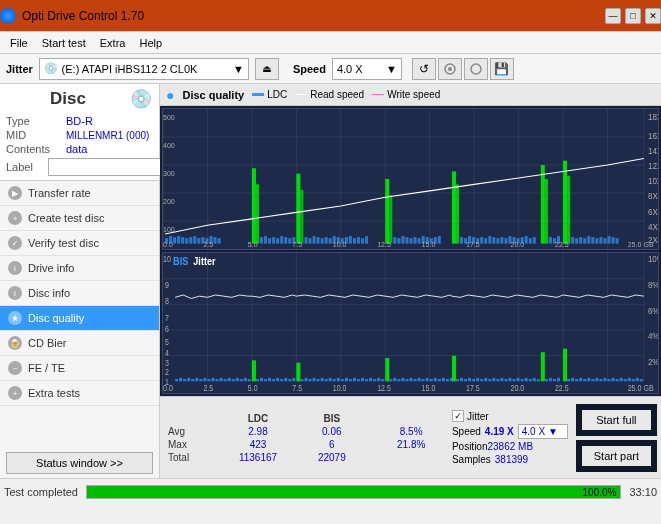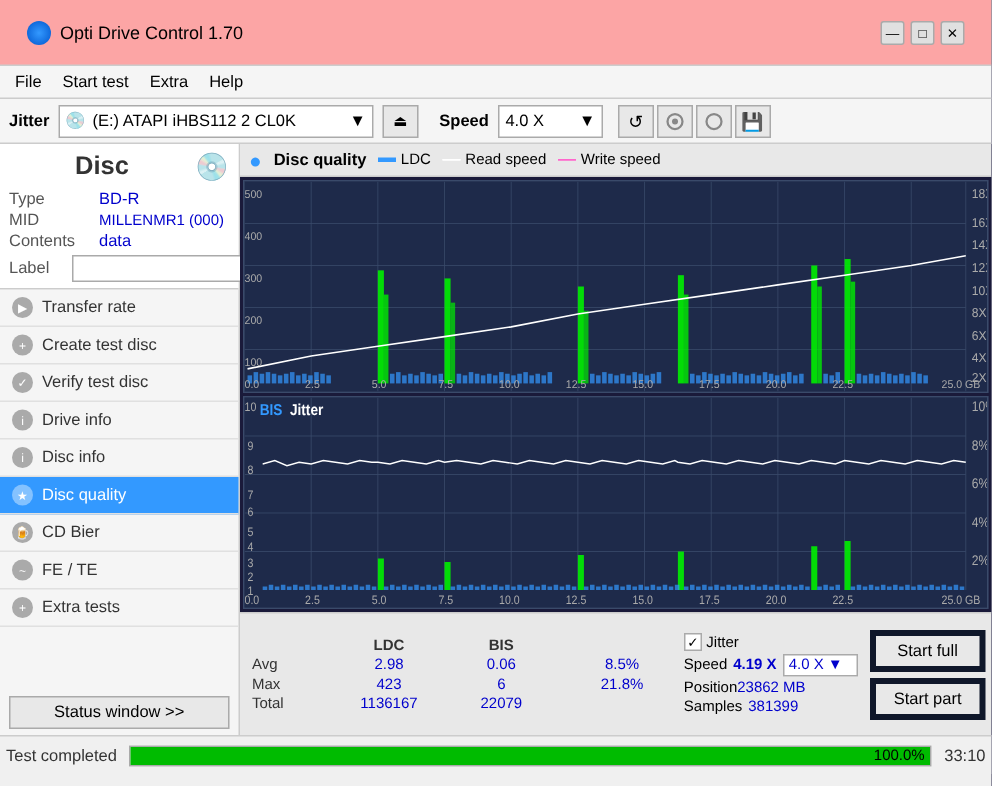--- a/index.html
+++ b/index.html
@@ -7,26 +7,26 @@
       width: 661px;
       height: 524px;
       background: #f0f0f0;
       font-family: 'Segoe UI', Tahoma, Arial, sans-serif;
       font-size: 11px;
       overflow: hidden;
     }
 
     
     #title-bar {
-      background: #fca5a5;
-      height: 44px;
+      background: #c2410c;
+      height: 32px;
       display: flex;
       align-items: center;
       justify-content: space-between;
-      padding: 0 18px;
+      padding: 0 0;
       border-bottom: 1px solid #ccc;
     }
     #title-bar .title-left {
       display: flex;
       align-items: center;
       gap: 6px;
     }
     #title-bar .app-icon {
       width: 16px; height: 16px;
       background: radial-gradient(circle, #3399ff, #0055cc);
@@ -280,21 +280,21 @@
       display: flex; align-items: center; gap: 4px; font-size: 10px;
     }
     .samples-val { color: #0000cc; }
 
     .start-btns {
       display: flex; flex-direction: column; gap: 4px;
     }
     .start-btn {
       padding: 4px 12px;
       background: #e8e8e8;
-      border: 4px solid #0f172a;
+      border: 6px solid #0f172a;
       font-size: 11px;
       cursor: pointer;
       white-space: nowrap;
     }
 
     
     .speed-dropdown {
       background: white;
       border: 1px solid #aaa;
       padding: 1px 3px;

